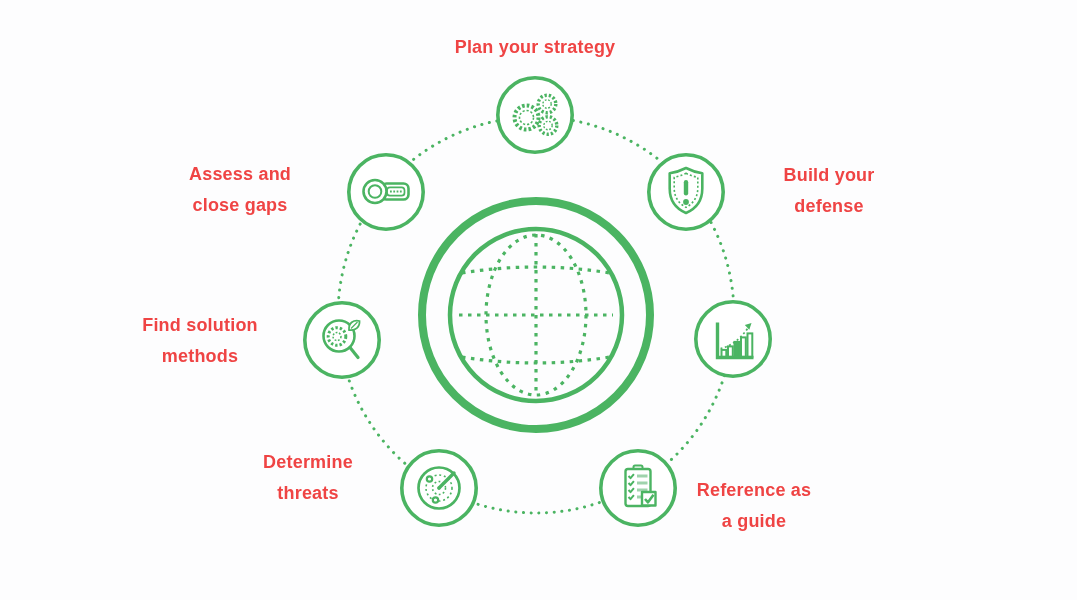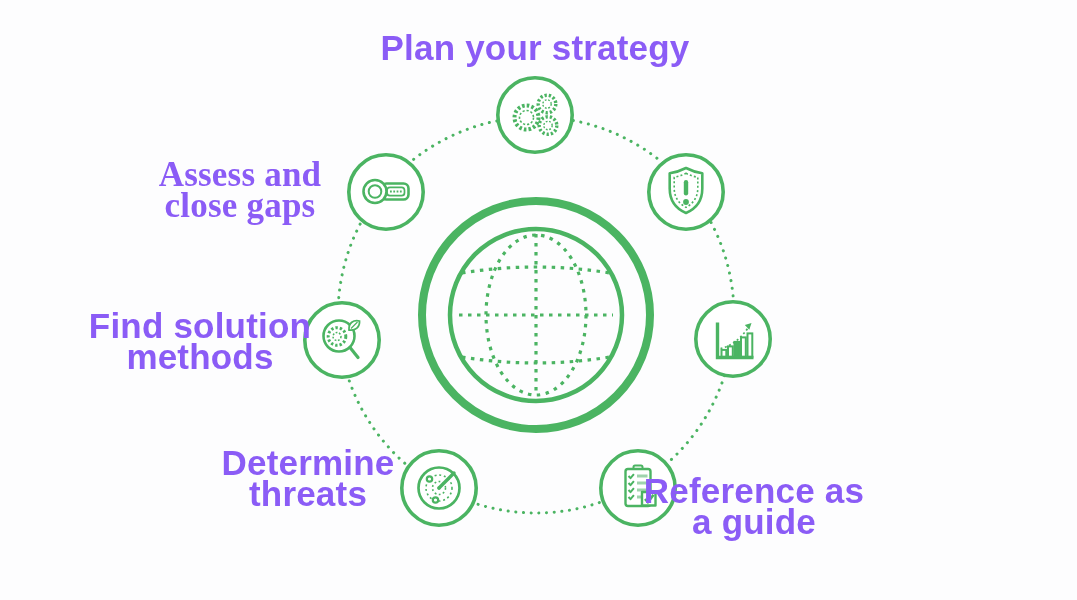--- a/index.html
+++ b/index.html
@@ -20,44 +20,44 @@
   }
   .node{
     position:absolute;
     width:79px;height:79px;
     transform:translate(-50%,-50%);
   }
   .node svg{display:block;width:79px;height:79px;}
   .label{
     position:absolute;
     transform:translate(-50%,-50%);
-    font-size:35px;
+    font-size:18px;
     font-weight:700;
     line-height:31px;
     letter-spacing:0.2px;
-    color:#8b5cf6;
+    color:#ef4444;
     text-align:center;
     white-space:pre-line;
   }
   
   .pos-node-plan      {left:535px; top:115px;}
   .pos-node-defense   {left:686px; top:192px;}
   .pos-node-monitor   {left:733px; top:339px;}
   .pos-node-reference {left:638px; top:488px;}
   .pos-node-determine {left:439px; top:488px;}
   .pos-node-find      {left:342px; top:340px;}
   .pos-node-assess    {left:386px; top:192px;}
   
   .pos-label-plan      {left:535px; top:47px;}
   .pos-label-defense   {left:829px; top:191px;}
   .pos-label-monitor   {left:881px; top:343px;}
   .pos-label-reference {left:754px; top:506px;}
   .pos-label-determine {left:308px; top:478px;}
   .pos-label-find      {left:200px; top:341px;}
-  .pos-label-assess    {left:240px; top:190px;font-family:Liberation Serif, serif;}
+  .pos-label-assess    {left:240px; top:190px;}
 </style>
 </head>
 <body>
 
 <div class="stage">
 
   <svg class="layer" width="1077" height="600" viewBox="0 0 1077 600">
     <g stroke="#4bb462" fill="none">
 
       <circle cx="536" cy="315" r="198" stroke-width="3" stroke-dasharray="0.1 7.6" stroke-linecap="round"></circle>
@@ -94,20 +94,22 @@
     <svg viewBox="0 0 79 79">
       <g stroke="#4bb462" fill="none" stroke-linejoin="round">
         <circle cx="39.5" cy="39.5" r="37.2" stroke-width="3.6" fill="#fff"></circle>
         <path stroke-width="2.6" d="M39.5,15.5 C45,18.3 50.3,20 55.8,20.8 L55.8,36 C55.8,49 48.8,56.5 39.5,60.5 C30.2,56.5 23.2,49 23.2,36 L23.2,20.8 C28.7,20 34,18.3 39.5,15.5 Z"></path>
         <path stroke-width="1.6" stroke-dasharray="2 2.2" d="M39.5,20.8 C43.5,22.8 47.5,24.1 51.3,24.8 L51.3,35.5 C51.3,45.5 45.9,51.4 39.5,54.9 C33.1,51.4 27.7,45.5 27.7,35.5 L27.7,24.8 C31.5,24.1 35.5,22.8 39.5,20.8 Z"></path>
         <rect x="37.3" y="27.5" width="4.4" height="15.5" rx="2.2" fill="#4bb462" stroke="none"></rect>
         <circle cx="39.5" cy="49.5" r="2.9" fill="#4bb462" stroke="none"></circle>
       </g>
     </svg>
   </div>
+  <div class="label pos-label-defense">Build your
+defense</div>
 
   <div class="node pos-node-monitor">
     <svg viewBox="0 0 79 79">
       <g stroke="#4bb462" fill="none">
         <circle cx="39.5" cy="39.5" r="37.2" stroke-width="3.6" fill="#fff"></circle>
         <path d="M24,23 L24,58 L60,58" stroke-width="3.4"></path>
         <rect x="28" y="50.4" width="4.8" height="7" stroke-width="2"></rect>
         <rect x="34.5" y="46.9" width="4.8" height="10.5" stroke-width="2"></rect>
         <rect x="41" y="42.4" width="4.8" height="15" stroke-width="2" fill="#4bb462"></rect>
         <rect x="47.5" y="37.9" width="4.8" height="19.5" stroke-width="2"></rect>

